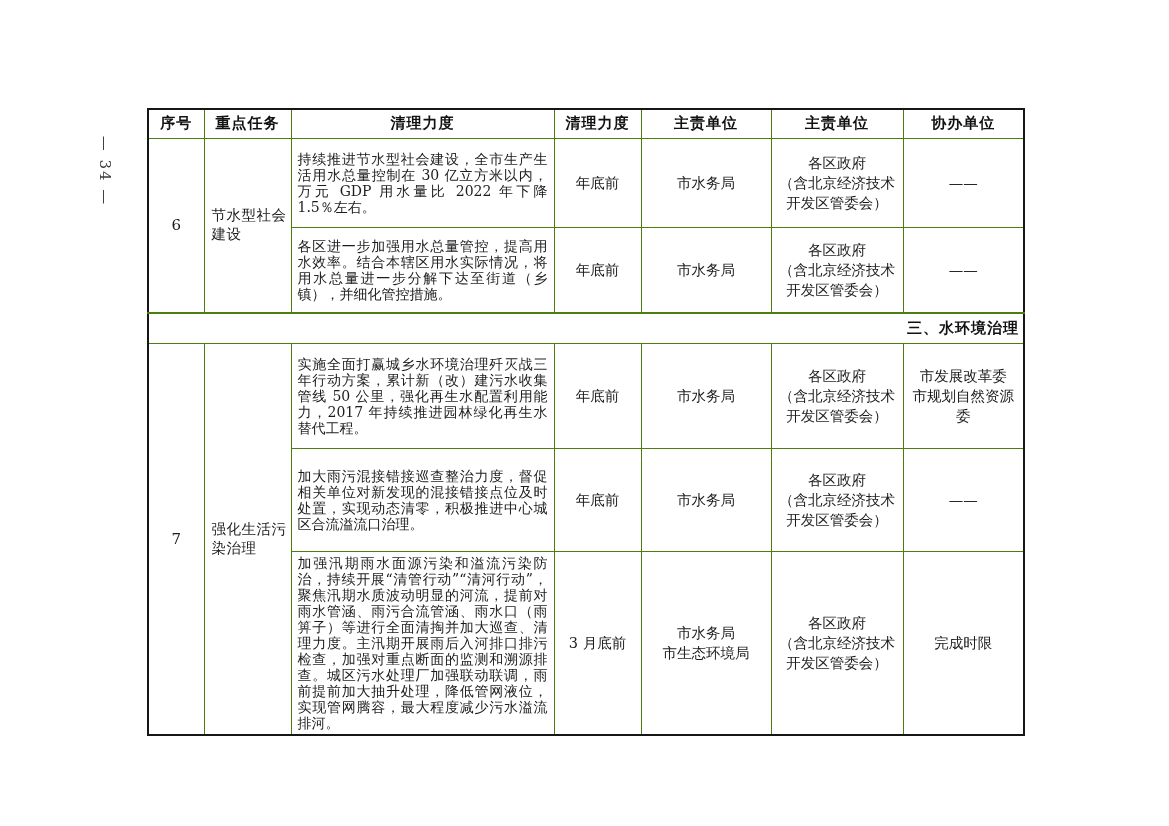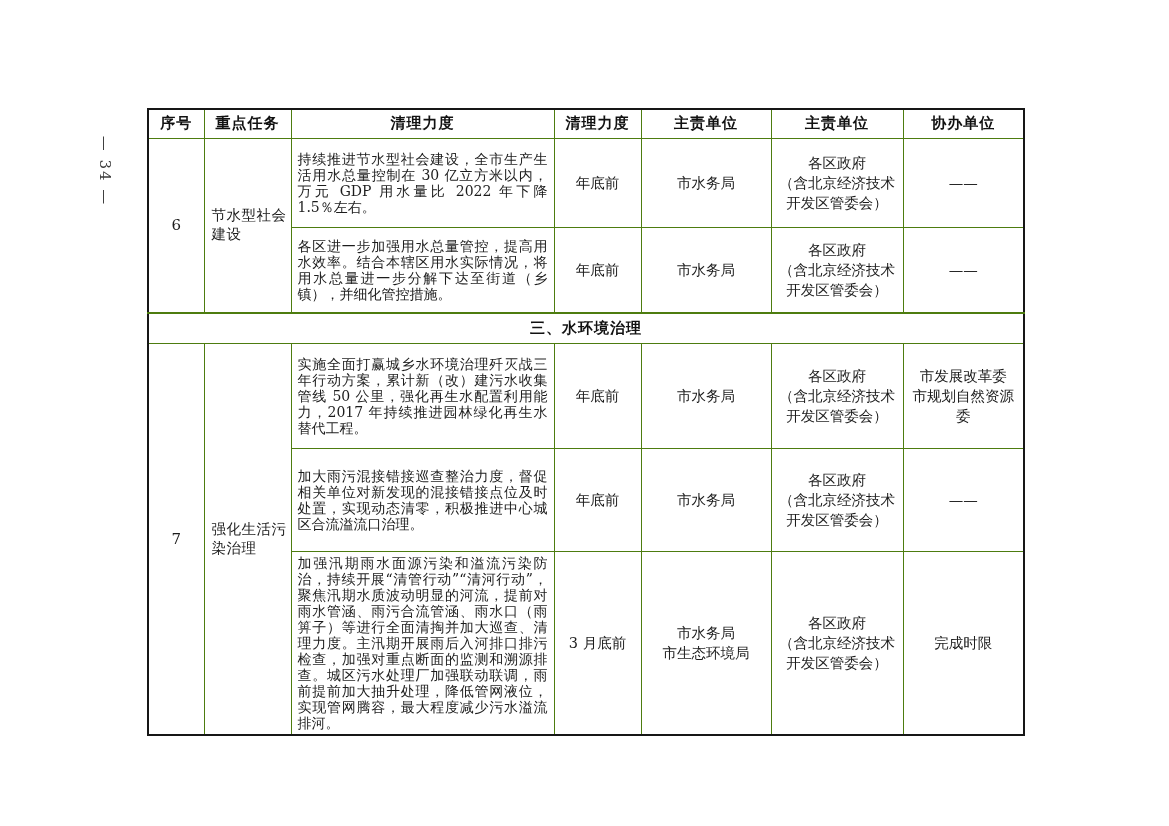--- a/index.html
+++ b/index.html
@@ -52,21 +52,21 @@
   tr.r6m1 { height: 89px; }
   tr.r6m2 { height: 86px; }
   tr.section-row { height: 30px; }
   tr.r7m1 { height: 105px; }
   tr.r7m2 { height: 103px; }
   tr.r7m3 { height: 168px; }
   .section-cell {
     font-family: "Liberation Sans", sans-serif;
     font-weight: 700;
     font-size: 15px;
-    text-align: center;
+    text-align: right;
     letter-spacing: 1px;
     border-top-width: 2px !important;
     color: #111;
   }
   td.seq-cell {
     text-align: center;
     font-size: 15px;
   }
   td.task-cell {
     font-size: 14.5px;

